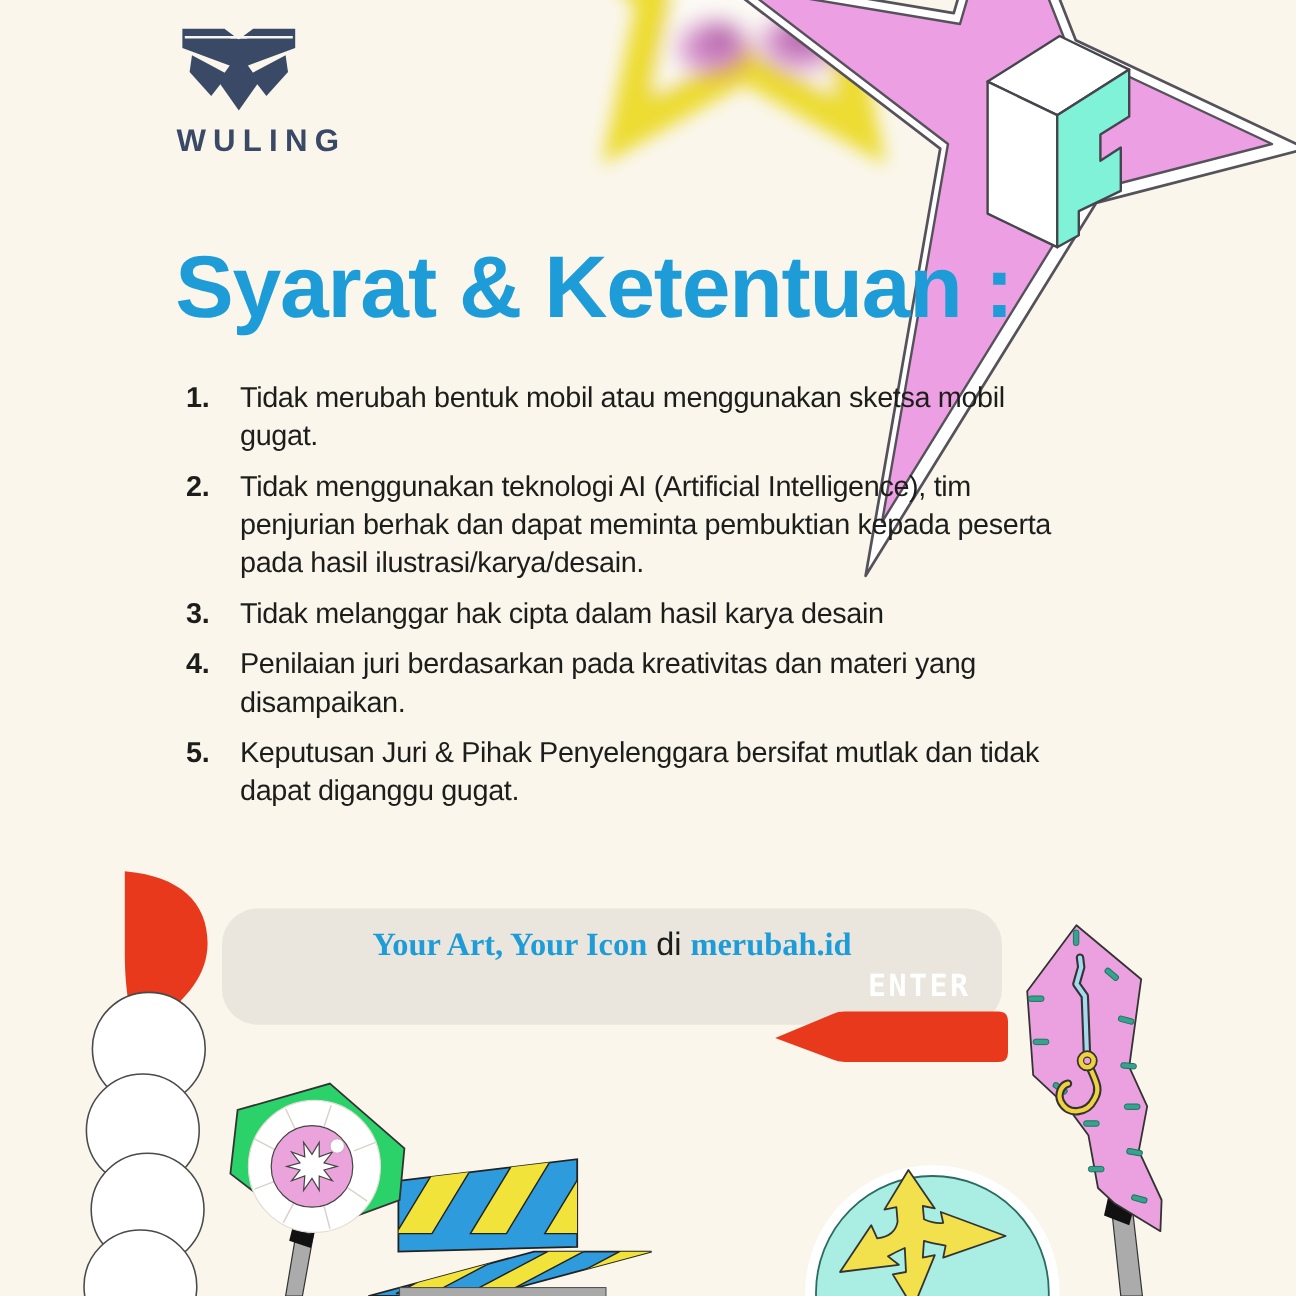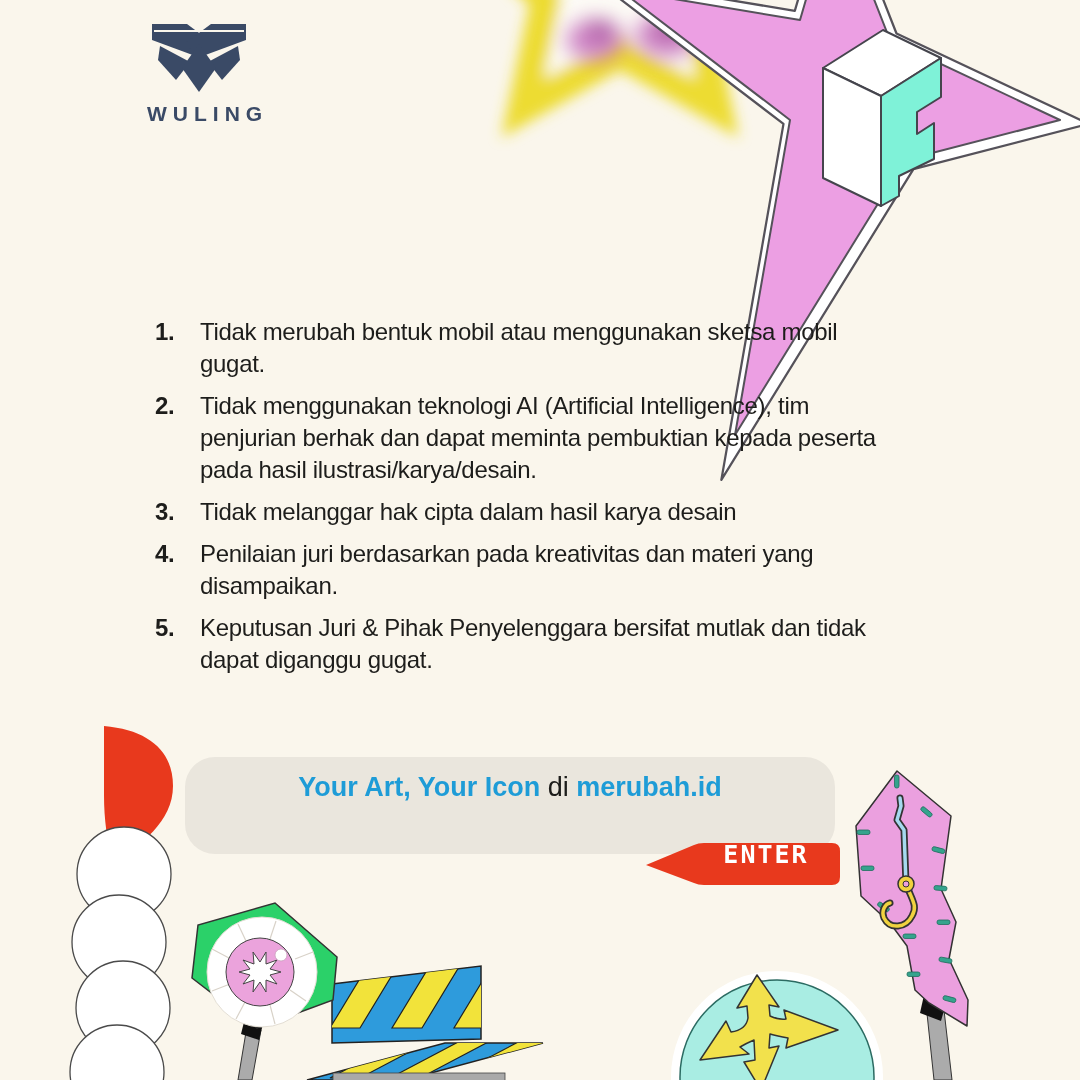--- a/index.html
+++ b/index.html
@@ -2,37 +2,37 @@
 <html><head>
 <meta charset="utf-8">
 <style>
   html,body{margin:0;padding:0;}
   body{font-family:"Liberation Sans", sans-serif;}
   .canvas{position:relative;width:1080px;height:1080px;background:#FAF6EC;overflow:hidden;}
   .deco-svg{position:absolute;left:0;top:0;width:1080px;height:1080px;pointer-events:none;}
 
   .logo{position:absolute;left:148px;top:16px;width:120px;height:120px;}
   .logo-text{position:absolute;left:147px;top:102px;width:130px;
-    font-weight:bold;font-size:21px;letter-spacing:6px;color:#3A4A66;}
+    font-weight:bold;font-size:26px;letter-spacing:6px;color:#3A4A66;}
 
   .title{position:absolute;left:146px;top:198px;width:820px;
     font-size:73px;font-weight:bold;letter-spacing:-1px;color:#1E9CD7;}
 
   .terms{position:absolute;left:155px;top:316px;width:735px;color:#1D1D1B;}
   .term-row{display:flex;margin-bottom:10px;font-size:24px;line-height:32px;letter-spacing:-0.3px;}
   .term-num{width:45px;font-weight:bold;flex:none;}
   .term-text{flex:1;}
 
   .info-bubble{position:absolute;left:185px;top:757px;width:650px;height:97px;
     background:#EAE6DD;border-radius:30px;text-align:center;color:#1D1D1B;
     font-size:27px;line-height:37px;padding-top:12px;box-sizing:border-box;}
-  .info-line2 b{color:#1E9CD7;font-weight:bold;}
+  .info-line2 b{color:#1E9CD7;font-weight:bold;font-family:Liberation Serif, serif;}
 
   .enter-btn{position:absolute;left:640px;top:840px;width:210px;height:50px;}
-  .enter-label{position:absolute;left:700px;top:840px;width:132px;text-align:center;
+  .enter-label{position:absolute;left:700px;top:807px;width:132px;text-align:center;
     color:#ffffff;font-family:"DejaVu Sans Mono", monospace;font-weight:bold;
     font-size:25px;letter-spacing:2px;transform:scaleY(1.02);}
 </style>
 </head>
 <body>
 
 <div class="canvas">
 
   <svg class="deco-svg" viewBox="0 0 1080 1080">
     <defs>
@@ -158,20 +158,21 @@
       <polygon points="98,8 63,8 36,28 52,41 98,24"></polygon>
       <polygon points="12,30 42,46 28,64 10,44"></polygon>
       <polygon points="90,30 60,46 74,64 92,44"></polygon>
       <polygon points="51,28 68,52 51,76 34,52"></polygon>
     </g>
     <line x1="6" y1="15" x2="58" y2="15" stroke="#FAF6EC" stroke-width="2"></line>
     <line x1="44" y1="15" x2="96" y2="15" stroke="#FAF6EC" stroke-width="2"></line>
   </svg>
   <div class="logo-text">WULING</div>
 
+  <div class="title">Syarat &amp; Ketentuan :</div>
 
   <div class="terms">
     <div class="term-row">
       <div class="term-num">1.</div>
       <div class="term-text">Tidak merubah bentuk mobil atau menggunakan sketsa mobil gugat.</div>
     </div>
     <div class="term-row">
       <div class="term-num">2.</div>
       <div class="term-text">Tidak menggunakan teknologi AI (Artificial Intelligence), tim penjurian berhak dan dapat meminta pembuktian kepada peserta pada hasil ilustrasi/karya/desain.</div>
     </div>

